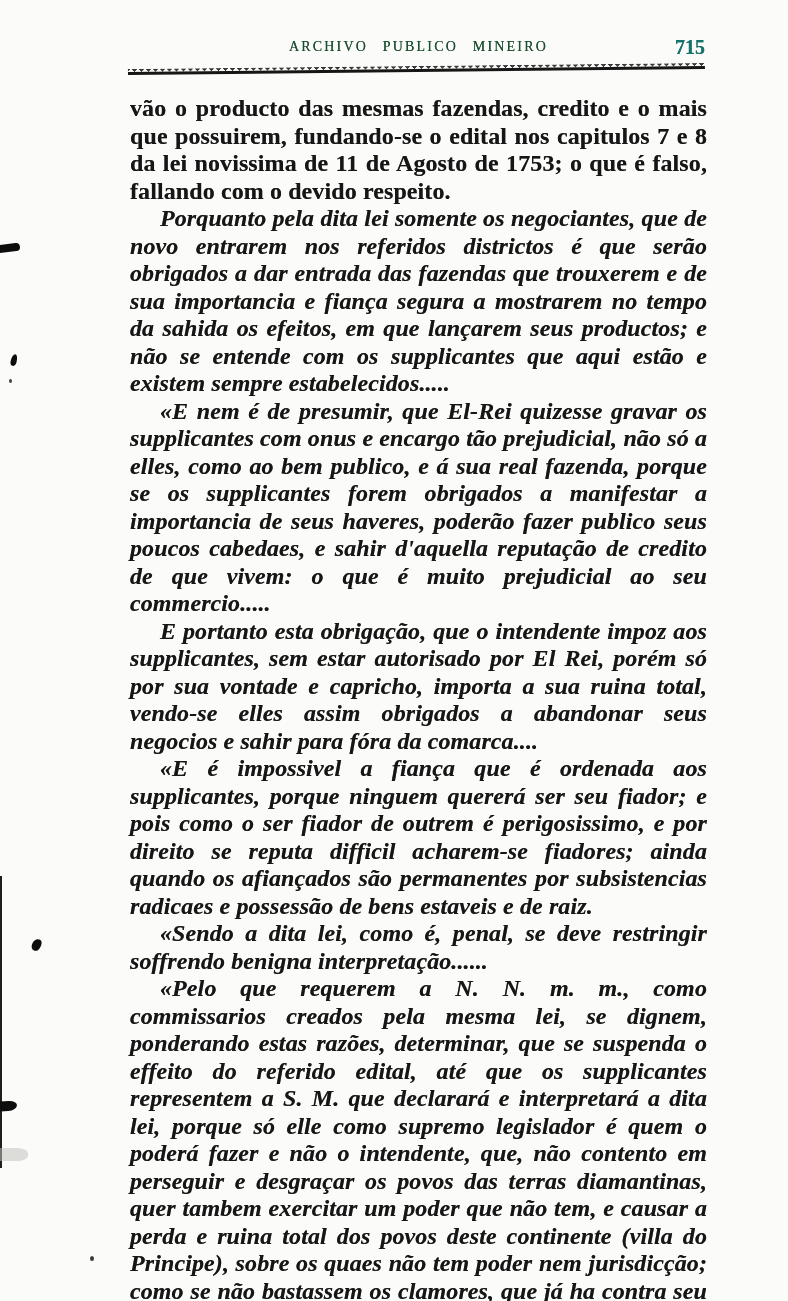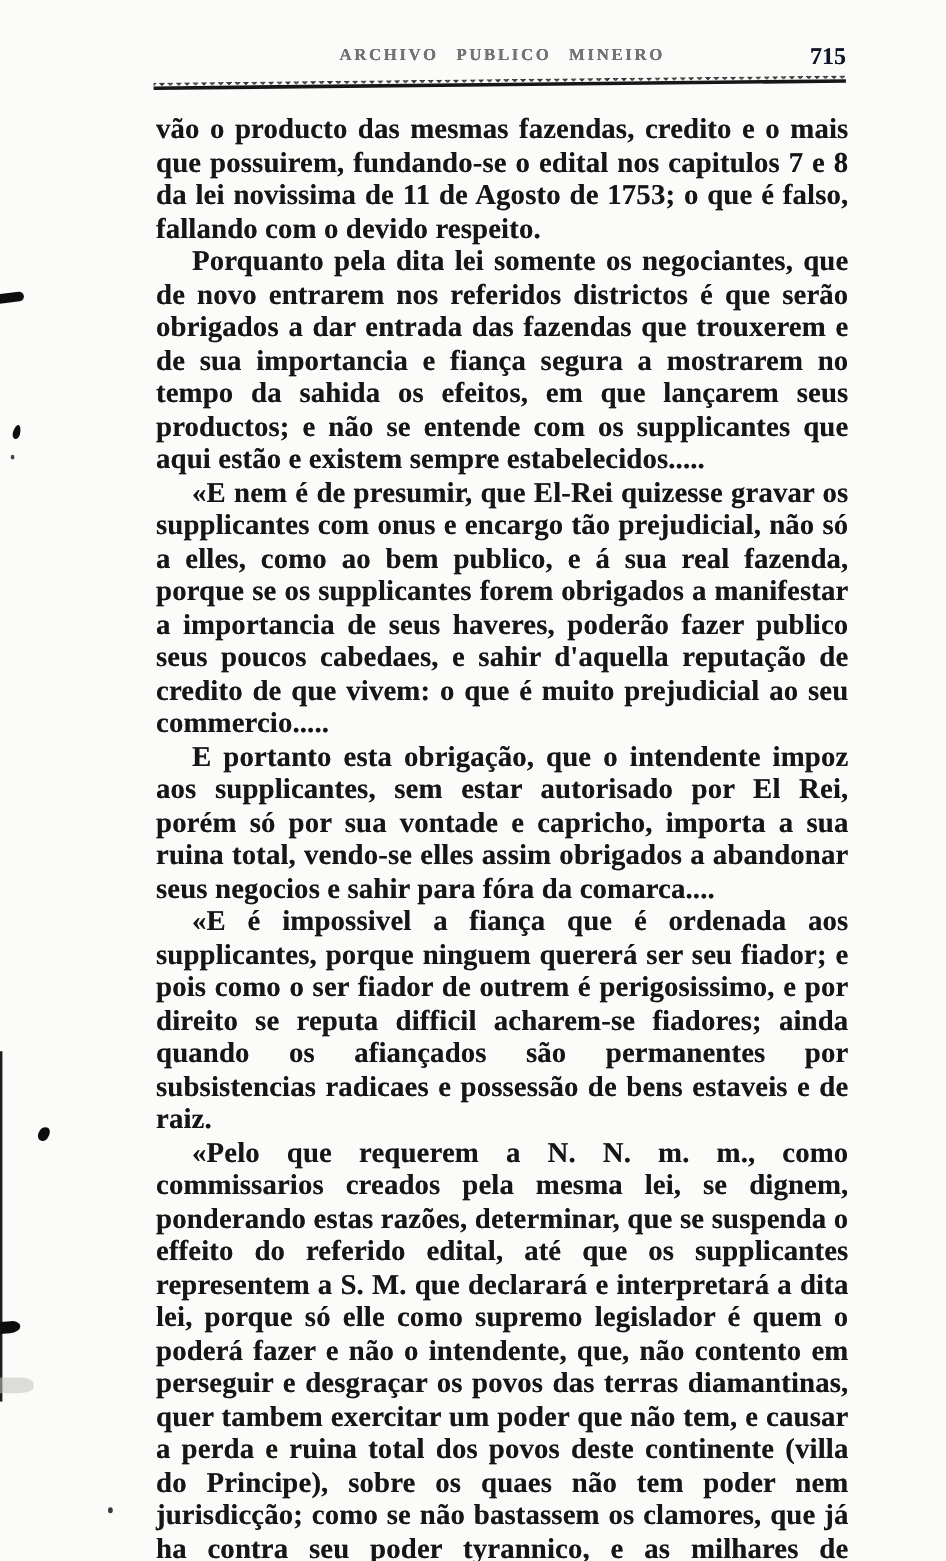--- a/index.html
+++ b/index.html
@@ -9,29 +9,29 @@
     font-family: "Liberation Serif", "DejaVu Serif", serif;
     position: relative;
     overflow: hidden;
   }
   .page { position: absolute; inset: 0; }
 
   
   .header { position: absolute; top: 36px; left: 130px; width: 577px; height: 24px; }
   .running-title {
     text-align: center;
-    font-size: 14px; font-weight: 700;
+    font-size: 14px; font-weight: 400;
     letter-spacing: 2.2px; word-spacing: 9px;
-    color: #737373;
+    color: #14532d;
     text-shadow: 0 0 0.5px rgba(0,0,0,.65);
     padding-top: 3px;
   }
   .page-number {
     position: absolute; right: 2px; top: 0;
-    font-size: 20px; font-weight: 700; color: #0f172a;
+    font-size: 20px; font-weight: 700; color: #0f766e;
     text-shadow: 0 0 0.5px rgba(0,0,0,.6);
   }
 
   
   .rule {
     position: absolute; top: 69px; left: 128px; width: 577px; height: 10px;
     transform: rotate(-0.6deg); transform-origin: left center;
   }
   .rule .zigzag {
     height: 5px;
@@ -46,21 +46,21 @@
   .text {
     position: absolute; top: 95px; left: 130px; width: 577px;
     font-size: 24px; font-weight: 700;
     line-height: 27.5px;
     text-align: justify;
     color: #161616;
     letter-spacing: 0.1px;
     text-shadow: 0 0 0.5px rgba(0,0,0,.55);
   }
   .text p { margin: 0; }
-  .text p.ind { text-indent: 30px; }
+  .text p.ind { text-indent: 30px; font-style: italic; }
 
   
   .artifact { position: absolute; background: #0d0d0d; }
   .smudge-dash {
     left: -3px; top: 244px; width: 23px; height: 8px;
     border-radius: 2px 5px 5px 3px; transform: rotate(-7deg);
   }
   .smudge-comma {
     left: 11px; top: 354px; width: 6px; height: 12px;
     border-radius: 50% 50% 50% 50% / 62% 62% 38% 38%;
@@ -93,20 +93,21 @@
     <div class="zigzag"></div>
     <div class="bar"></div>
   </div>
 
   <div class="text">
     <p>vão o producto das mesmas fazendas, credito e o mais que possuirem, fundando-se o edital nos capitulos 7 e 8 da lei novissima de 11 de Agosto de 1753; o que é falso, fallando com o devido respeito.</p>
     <p class="ind">Porquanto pela dita lei somente os negociantes, que de novo entrarem nos referidos districtos é que serão obrigados a dar entrada das fazendas que trouxerem e de sua importancia e fiança segura a mostrarem no tempo da sahida os efeitos, em que lançarem seus productos; e não se entende com os supplicantes que aqui estão e existem sempre estabelecidos.....</p>
     <p class="ind">«E nem é de presumir, que El-Rei quizesse gravar os supplicantes com onus e encargo tão prejudicial, não só a elles, como ao bem publico, e á sua real fazenda, porque se os supplicantes forem obrigados a manifestar a importancia de seus haveres, poderão fazer publico seus poucos cabedaes, e sahir d'aquella reputação de credito de que vivem: o que é muito prejudicial ao seu commercio.....</p>
     <p class="ind">E portanto esta obrigação, que o intendente impoz aos supplicantes, sem estar autorisado por El Rei, porém só por sua vontade e capricho, importa a sua ruina total, vendo-se elles assim obrigados a abandonar seus negocios e sahir para fóra da comarca....</p>
     <p class="ind">«E é impossivel a fiança que é ordenada aos supplicantes, porque ninguem quererá ser seu fiador; e pois como o ser fiador de outrem é perigosissimo, e por direito se reputa difficil acharem-se fiadores; ainda quando os afiançados são permanentes por subsistencias radicaes e possessão de bens estaveis e de raiz.</p>
+    <p class="ind">«Sendo a dita lei, como é, penal, se deve restringir soffrendo benigna interpretação......</p>
     <p class="ind">«Pelo que requerem a N. N. m. m., como commissarios creados pela mesma lei, se dignem, ponderando estas razões, determinar, que se suspenda o effeito do referido edital, até que os supplicantes representem a S. M. que declarará e interpretará a dita lei, porque só elle como supremo legislador é quem o poderá fazer e não o intendente, que, não contento em perseguir e desgraçar os povos das terras diamantinas, quer tambem exercitar um poder que não tem, e causar a perda e ruina total dos povos deste continente (villa do Principe), sobre os quaes não tem poder nem jurisdicção; como se não bastassem os clamores, que já ha contra seu poder tyrannico, e as milhares de victimas, que tem lançado na desesperação e miseria do desgraçado continente (Tijuco) onde impera sua vontade arbitraria.</p>
     <p class="ind">Temos presente a resposta dada pelo fiscal Belchior Isidoro Barreto, que o intendente credito informar.</p>
   </div>
 
   <div class="artifact smudge-dash"></div>
   <div class="artifact smudge-comma"></div>
   <div class="artifact smudge-dot-a"></div>
   <div class="artifact ink-speck"></div>
   <div class="artifact edge-line"></div>
   <div class="artifact edge-blob"></div>

